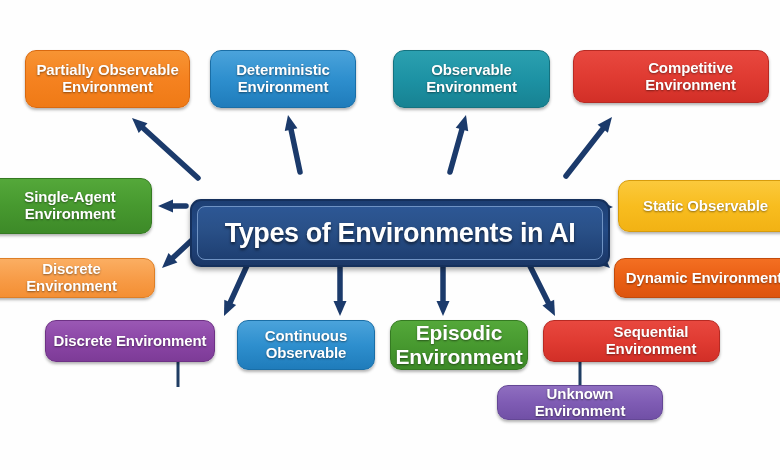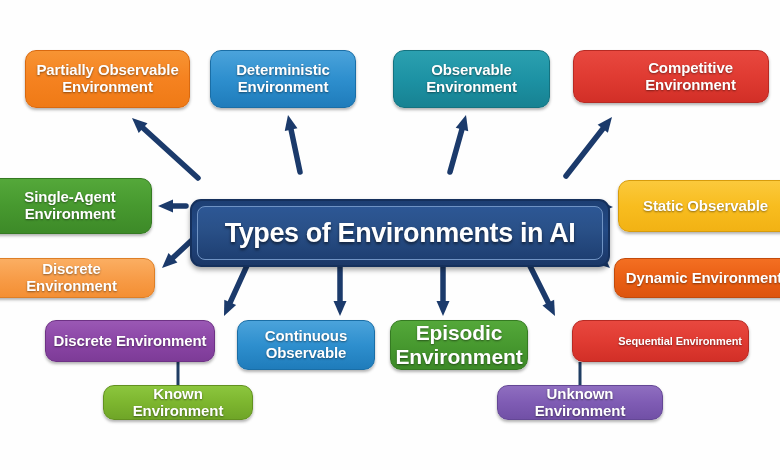--- a/index.html
+++ b/index.html
@@ -187,22 +187,19 @@
       <span class="node-label">Discrete Environment</span>
     </div>
     <div class="node c-blue" style="left: 237px; top: 320px; width: 138px; height: 50px; font-size: 15px;">
       <span class="node-label">Continuous
 Observable</span>
     </div>
     <div class="node c-green" style="left: 390px; top: 320px; width: 138px; height: 50px; font-size: 21px;">
       <span class="node-label">Episodic
 Environment</span>
     </div>
-    <div class="node c-red" style="left: 572px; top: 320px; width: 177px; height: 42px; font-size: 11px; justify-content: center;">
+    <div class="node c-red" style="left: 543px; top: 320px; width: 177px; height: 42px; font-size: 15px; justify-content: center;">
       <span class="node-label">Sequential Environment</span>
-    </div>
-    <div class="node c-lightgreen" style="left: 103px; top: 385px; width: 150px; height: 35px; font-size: 15px;">
-      <span class="node-label">Known Environment</span>
     </div>
     <div class="node c-violet" style="left: 497px; top: 385px; width: 166px; height: 35px; font-size: 15px;">
       <span class="node-label">Unknown Environment</span>
     </div>
   </div>
 
 </body></html>

